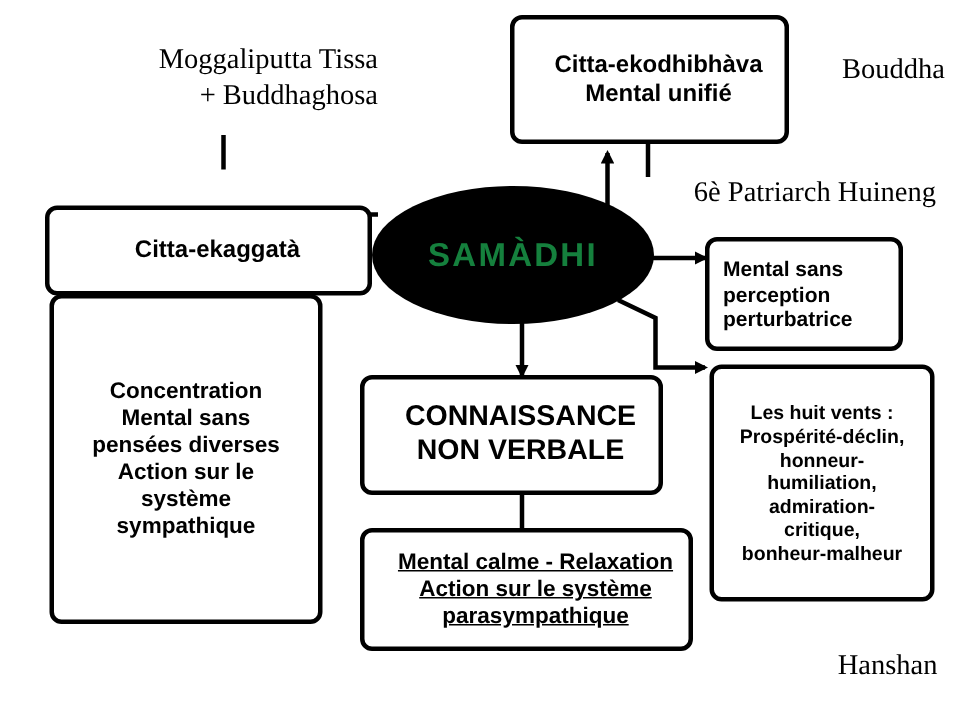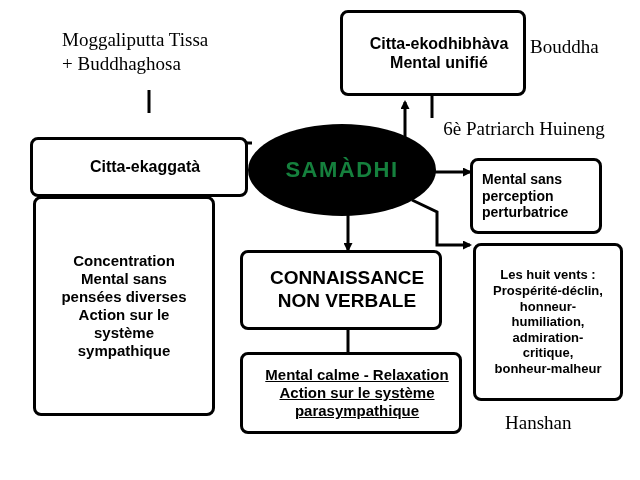--- a/index.html
+++ b/index.html
@@ -17,21 +17,21 @@
     position: relative;
     width: 640px;
     height: 480px;
   }
   .serif-label {
     position: absolute;
     font-family: "Liberation Serif", serif;
     font-size: 19px;
     color: #000;
     line-height: 1.25;
-    text-align: left;
+    text-align: right;
     white-space: pre-line;
   }
   .box {
     position: absolute;
     box-sizing: border-box;
     border: 3px solid #000;
     background: #fff;
     display: flex;
     align-items: center;
     justify-content: center;
@@ -90,23 +90,23 @@
     <polyline points="412,200 437,212 437,245 470,245" fill="none" stroke="#000" stroke-width="3" marker-end="url(#arrow)"></polyline>
 
     <line x1="348" y1="330" x2="348" y2="352" stroke="#000" stroke-width="3"></line>
   </svg>
 
   <div class="serif-label" style="left: 62px; top: 28px; width: 190px;">Moggaliputta Tissa
 + Buddhaghosa</div>
 
   <div class="serif-label" style="left: 530px; top: 35px; width: 100px;">Bouddha</div>
 
-  <div class="serif-label" style="left: 424px; top: 117px; width: 200px; text-align: center;">6è Patriarch Huineng</div>
+  <div class="serif-label" style="left: 424px; top: 117px; width: 200px; text-align: right;">6è Patriarch Huineng</div>
 
-  <div class="serif-label" style="left: 505px; top: 411px; width: 120px;">Hanshan</div>
+  <div class="serif-label" style="left: 505px; top: 432px; width: 120px;">Hanshan</div>
 
   <div class="box r-small" style="left: 340px; top: 10px; width: 186px; height: 86px; font-size: 16px;">Citta-ekodhibhàva
 Mental unifié</div>
 
   <div class="box r-small" style="left: 30px; top: 113px; width: 218px; height: 60px; font-size: 16px; margin-top: 24px;">Citta-ekaggatà</div>
 
   <div class="box r-big" style="left: 33px; top: 196px; width: 182px; height: 220px; font-size: 15px;">Concentration
 Mental sans
 pensées diverses
 Action sur le

